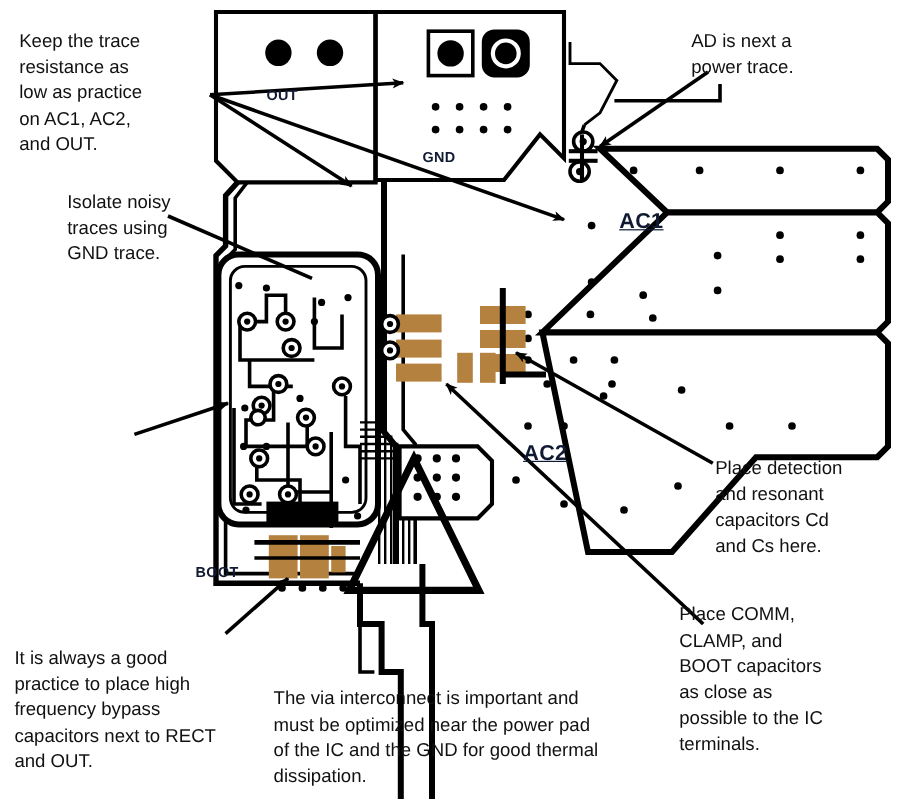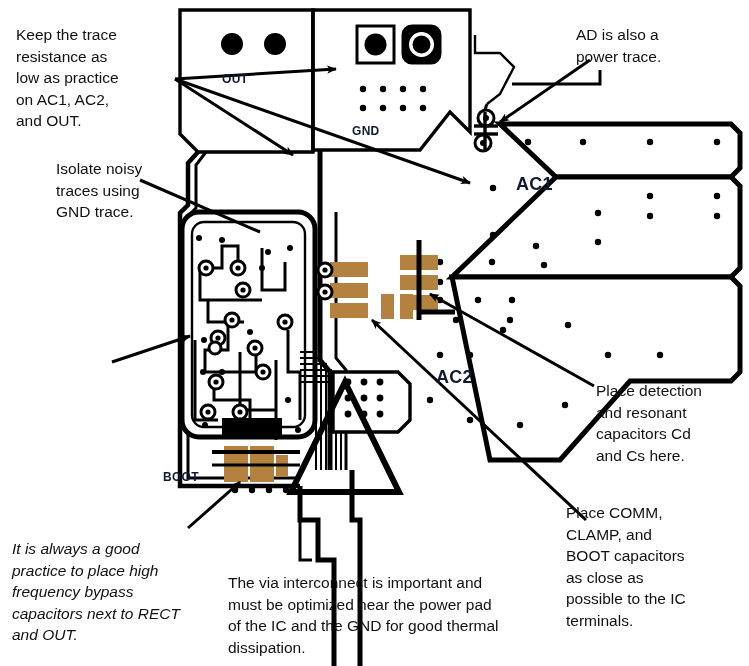--- a/index.html
+++ b/index.html
@@ -21,21 +21,21 @@
     white-space:pre-line;
   }
   .pcblabel{
     position:absolute;
     font-weight:bold;
     font-size:12px;
     color:#101a33;
     font-family:"Liberation Sans", sans-serif;
     letter-spacing:.3px;
   }
-  .pcblabel.big{font-size:18px;}
+  .pcblabel.big{font-size:18px;text-decoration:underline;}
 </style>
 </head>
 <body>
 
 <div id="stage">
 
   <svg id="art" width="749" height="666" viewBox="0 0 749 666">
     <defs>
       <marker id="ah" markerWidth="11" markerHeight="11" refX="9" refY="4.2" orient="auto" markerUnits="userSpaceOnUse">
         <path d="M0,0 L10,4.2 L0,8.4 L2.6,4.2 Z" fill="#000"></path>
@@ -280,25 +280,25 @@
   <div class="note" style="left:16px;  top:24px;  width:170px;">Keep the trace
 resistance as
 low as practice
 on AC1, AC2,
 and OUT.</div>
 
   <div class="note" style="left:16px;  top:158px; width:170px;margin-left:40px;">Isolate noisy
 traces using
 GND trace.</div>
 
-  <div class="note" style="left:576px; top:24px;  width:165px;">AD is also a
+  <div class="note" style="left:576px; top:24px;  width:165px;">AD is next a
 power trace.</div>
 
 
-  <div class="note" style="left:12px;  top:538px; width:200px;font-style:italic;">It is always a good
+  <div class="note" style="left:12px;  top:538px; width:200px;">It is always a good
 practice to place high
 frequency bypass
 capacitors next to RECT
 and OUT.</div>
 
   <div class="note" style="left:596px; top:380px; width:150px;">Place detection
 and resonant
 capacitors Cd
 and Cs here.</div>
 

